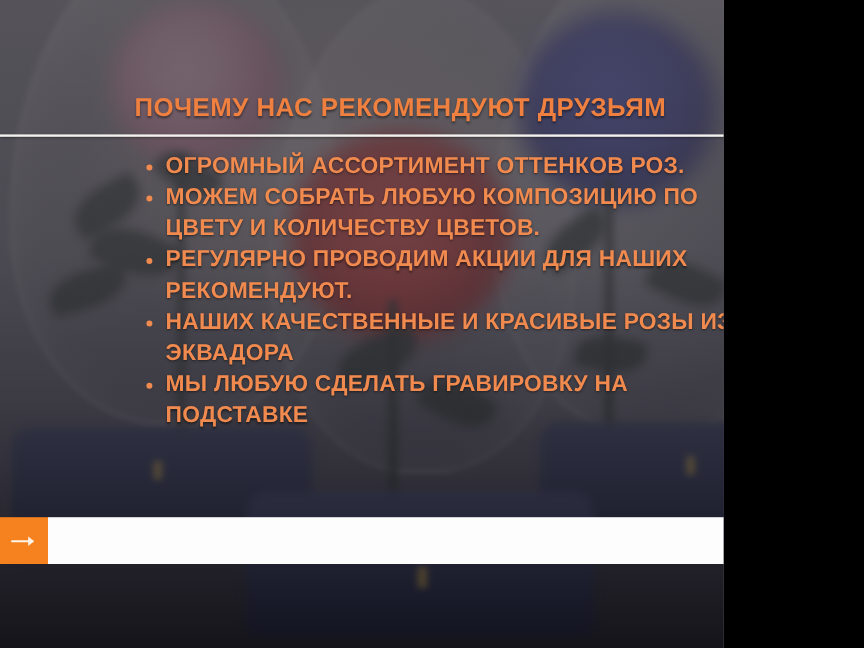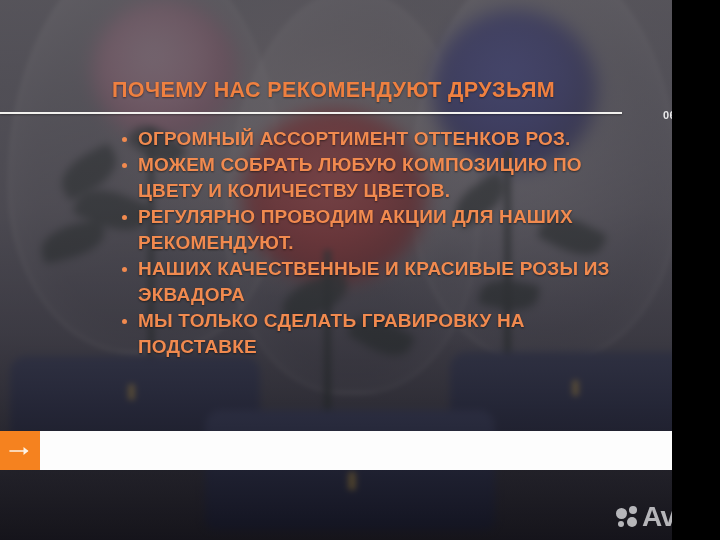--- a/index.html
+++ b/index.html
@@ -3,21 +3,21 @@
 <meta charset="utf-8">
 <title>Slide 06</title>
 <style>
   html, body {
     margin: 0;
     padding: 0;
     background: #000;
   }
   #slide {
     position: relative;
-    width: 672px;
+    width: 603px;
     height: 540px;
     overflow: hidden;
     font-family: "Liberation Sans", sans-serif;
     background: #6a6a70;
     user-select: none;
   }
 
   
   .bg-layer {
     position: absolute;
@@ -293,21 +293,21 @@
 
     <div class="rule"></div>
 
     <div class="page-num">06</div>
 
     <ul class="bullets">
       <li>ОГРОМНЫЙ АССОРТИМЕНТ ОТТЕНКОВ РОЗ.</li>
       <li>МОЖЕМ СОБРАТЬ ЛЮБУЮ КОМПОЗИЦИЮ ПО ЦВЕТУ И КОЛИЧЕСТВУ ЦВЕТОВ.</li>
       <li>РЕГУЛЯРНО ПРОВОДИМ АКЦИИ ДЛЯ НАШИХ РЕКОМЕНДУЮТ.</li>
       <li>НАШИХ КАЧЕСТВЕННЫЕ И КРАСИВЫЕ РОЗЫ ИЗ ЭКВАДОРА</li>
-      <li>МЫ ТОЛЬКО СДЕЛАТЬ ГРАВИРОВКУ НА ПОДСТАВКЕ</li>
+      <li>МЫ ЛЮБУЮ СДЕЛАТЬ ГРАВИРОВКУ НА ПОДСТАВКЕ</li>
     </ul>
 
     <div class="bottom-bar"></div>
 
     <div class="next-button">
       <svg width="22" height="12" viewBox="0 0 22 12" aria-hidden="true">
         <path d="M1 6 H18" stroke="#fdf3e6" stroke-width="1.6" fill="none" stroke-linecap="round"></path>
         <path d="M14.5 2 L19.5 6 L14.5 10 Z" fill="#fdf3e6"></path>
       </svg>
     </div>

